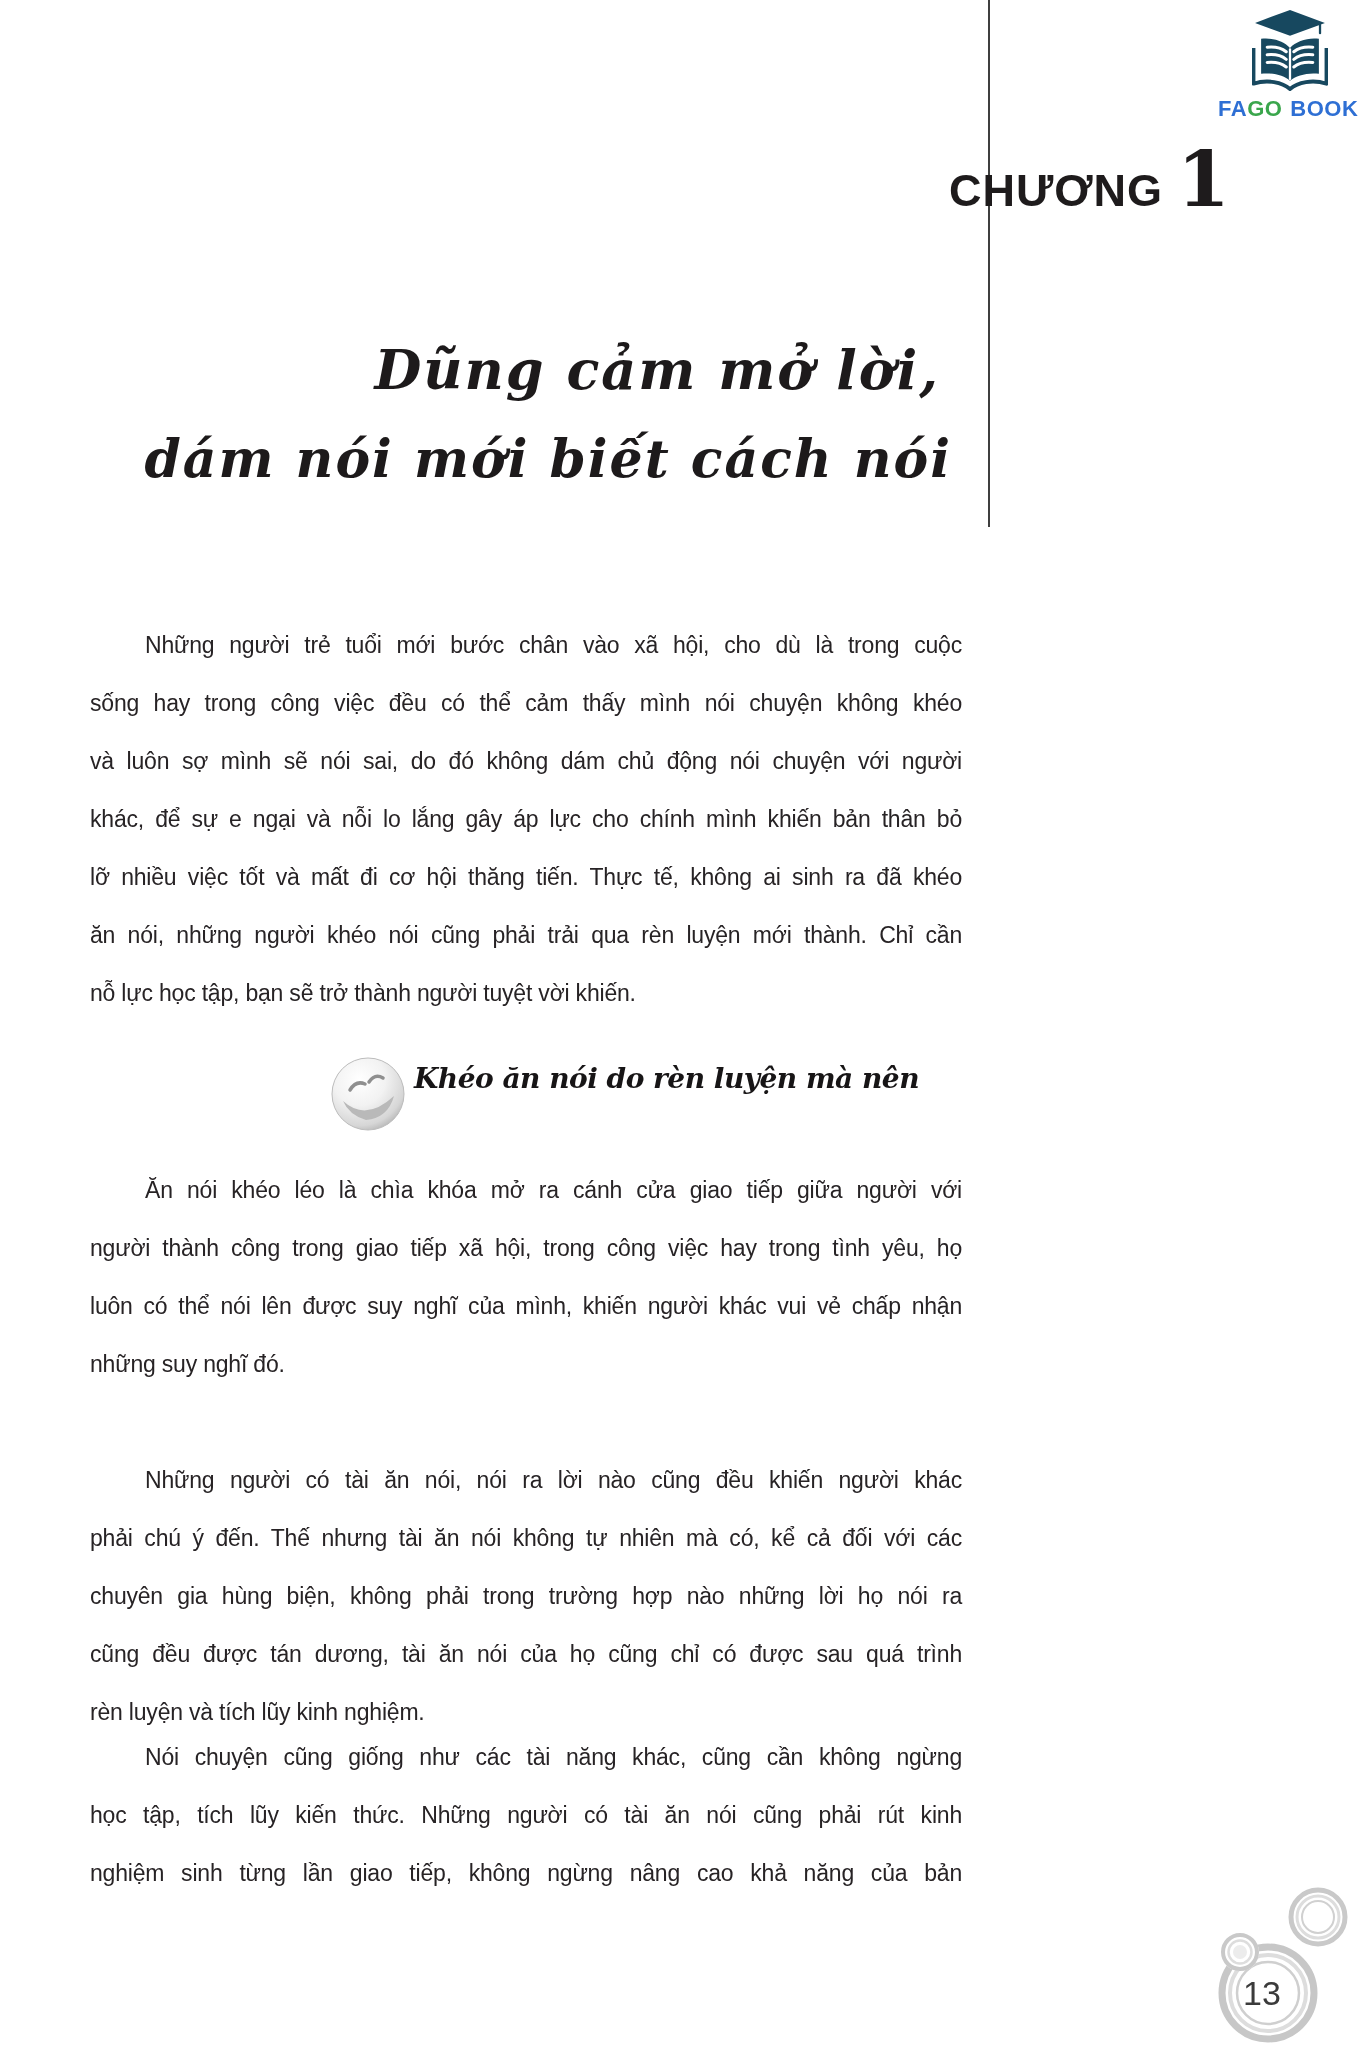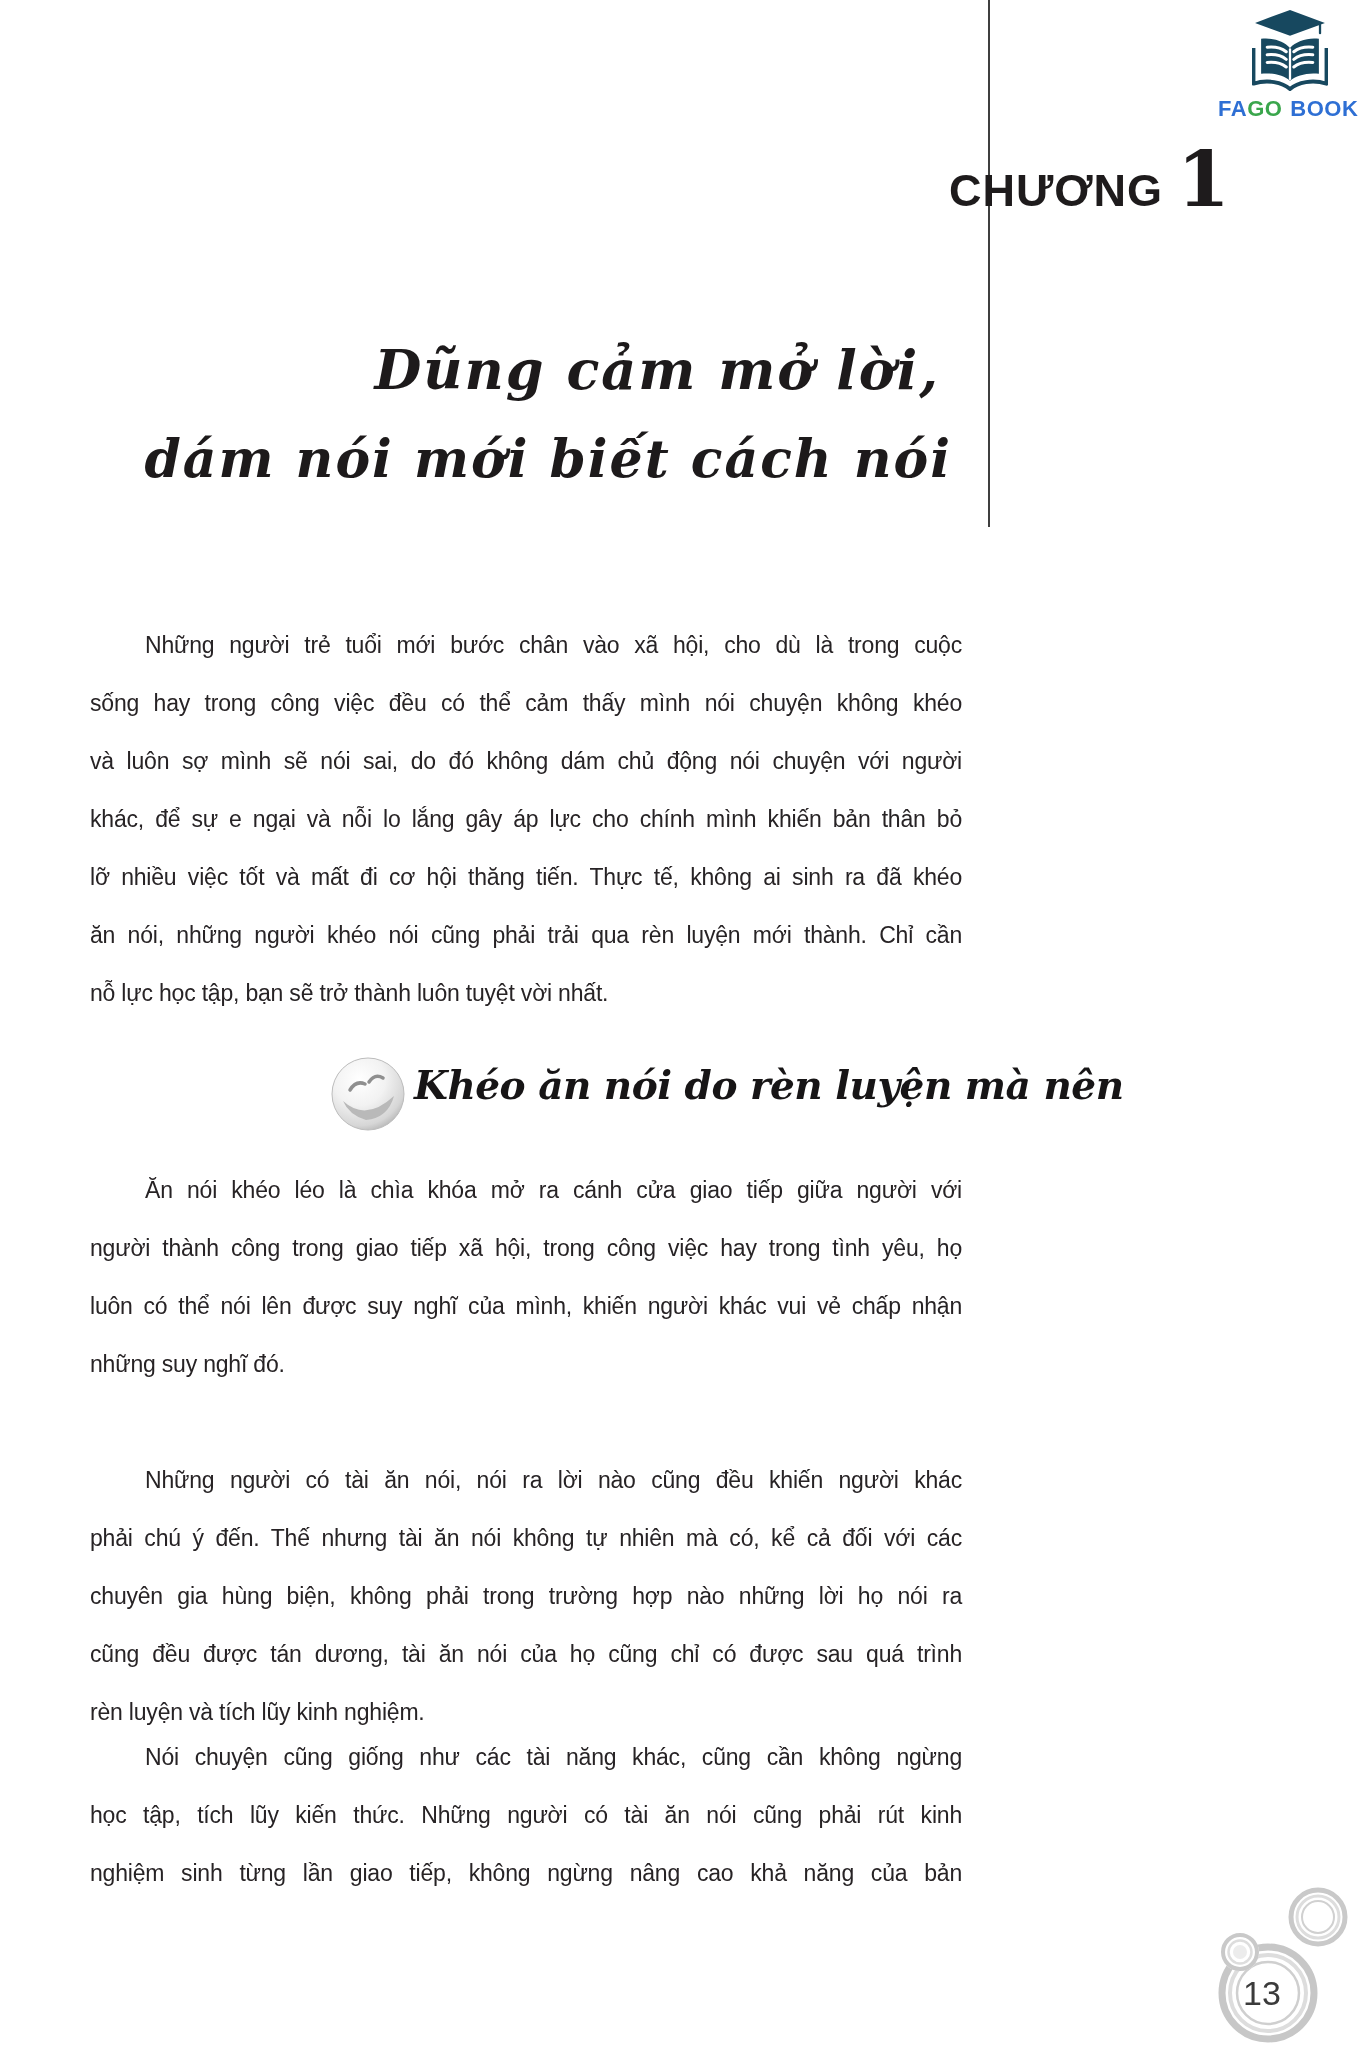--- a/index.html
+++ b/index.html
@@ -21,21 +21,21 @@
   .chapter-label{font-size:45px;font-weight:bold;letter-spacing:1px;color:#1e1b1c;text-align:center;}
   .chapter-number{font-family:"DejaVu Serif",serif;font-size:76px;font-weight:bold;color:#1e1b1c;margin-left:14px;line-height:1;}
 
   
   .title-line{position:absolute;font-family:"DejaVu Serif",serif;font-style:italic;font-weight:bold;color:#1d1a1b;white-space:nowrap;letter-spacing:2px;}
   .title-1{right:421px;top:338px;font-size:54px;}
   .title-2{right:409px;top:428px;font-size:52px;}
 
   
   .section-icon{position:absolute;left:330px;top:1056px;width:76px;height:76px;}
-  .section-heading{position:absolute;left:414px;top:1062px;font-family:"DejaVu Serif",serif;font-style:italic;font-weight:bold;font-size:39px;letter-spacing:-.5px;color:#171516;white-space:nowrap;}
+  .section-heading{position:absolute;left:414px;top:1062px;font-family:"DejaVu Serif",serif;font-style:italic;font-weight:bold;font-size:28px;letter-spacing:-.5px;color:#171516;white-space:nowrap;}
 
   
   .para{position:absolute;left:90px;width:872px;}
   .para:nth-child(1){top:616px;}
   .para:nth-child(2){top:1161px;}
   .para:nth-child(3){top:1451px;}
   .para:nth-child(4){top:1728px;}
   .line{height:58px;line-height:58px;font-size:23px;letter-spacing:-.2px;white-space:nowrap;color:#272325;}
   .line.j{text-align:justify;text-align-last:justify;-moz-text-align-last:justify;text-justify:inter-word;}
   .line.indent{text-indent:55px;}
@@ -99,21 +99,21 @@
   <div class="section-heading">Khéo ăn nói do rèn luyện mà nên</div>
 
   <div id="body-paragraphs">
       <div class="para">
         <div class="line j indent">Những người trẻ tuổi mới bước chân vào xã hội, cho dù là trong cuộc</div>
         <div class="line j">sống hay trong công việc đều có thể cảm thấy mình nói chuyện không khéo</div>
         <div class="line j">và luôn sợ mình sẽ nói sai, do đó không dám chủ động nói chuyện với người</div>
         <div class="line j">khác, để sự e ngại và nỗi lo lắng gây áp lực cho chính mình khiến bản thân bỏ</div>
         <div class="line j">lỡ nhiều việc tốt và mất đi cơ hội thăng tiến. Thực tế, không ai sinh ra đã khéo</div>
         <div class="line j">ăn nói, những người khéo nói cũng phải trải qua rèn luyện mới thành. Chỉ cần</div>
-        <div class="line">nỗ lực học tập, bạn sẽ trở thành luôn tuyệt vời nhất.</div>
+        <div class="line">nỗ lực học tập, bạn sẽ trở thành người tuyệt vời khiến.</div>
       </div>
       <div class="para">
         <div class="line j indent">Ăn nói khéo léo là chìa khóa mở ra cánh cửa giao tiếp giữa người với</div>
         <div class="line j">người thành công trong giao tiếp xã hội, trong công việc hay trong tình yêu, họ</div>
         <div class="line j">luôn có thể nói lên được suy nghĩ của mình, khiến người khác vui vẻ chấp nhận</div>
         <div class="line">những suy nghĩ đó.</div>
       </div>
       <div class="para">
         <div class="line j indent">Những người có tài ăn nói, nói ra lời nào cũng đều khiến người khác</div>
         <div class="line j">phải chú ý đến. Thế nhưng tài ăn nói không tự nhiên mà có, kể cả đối với các</div>

